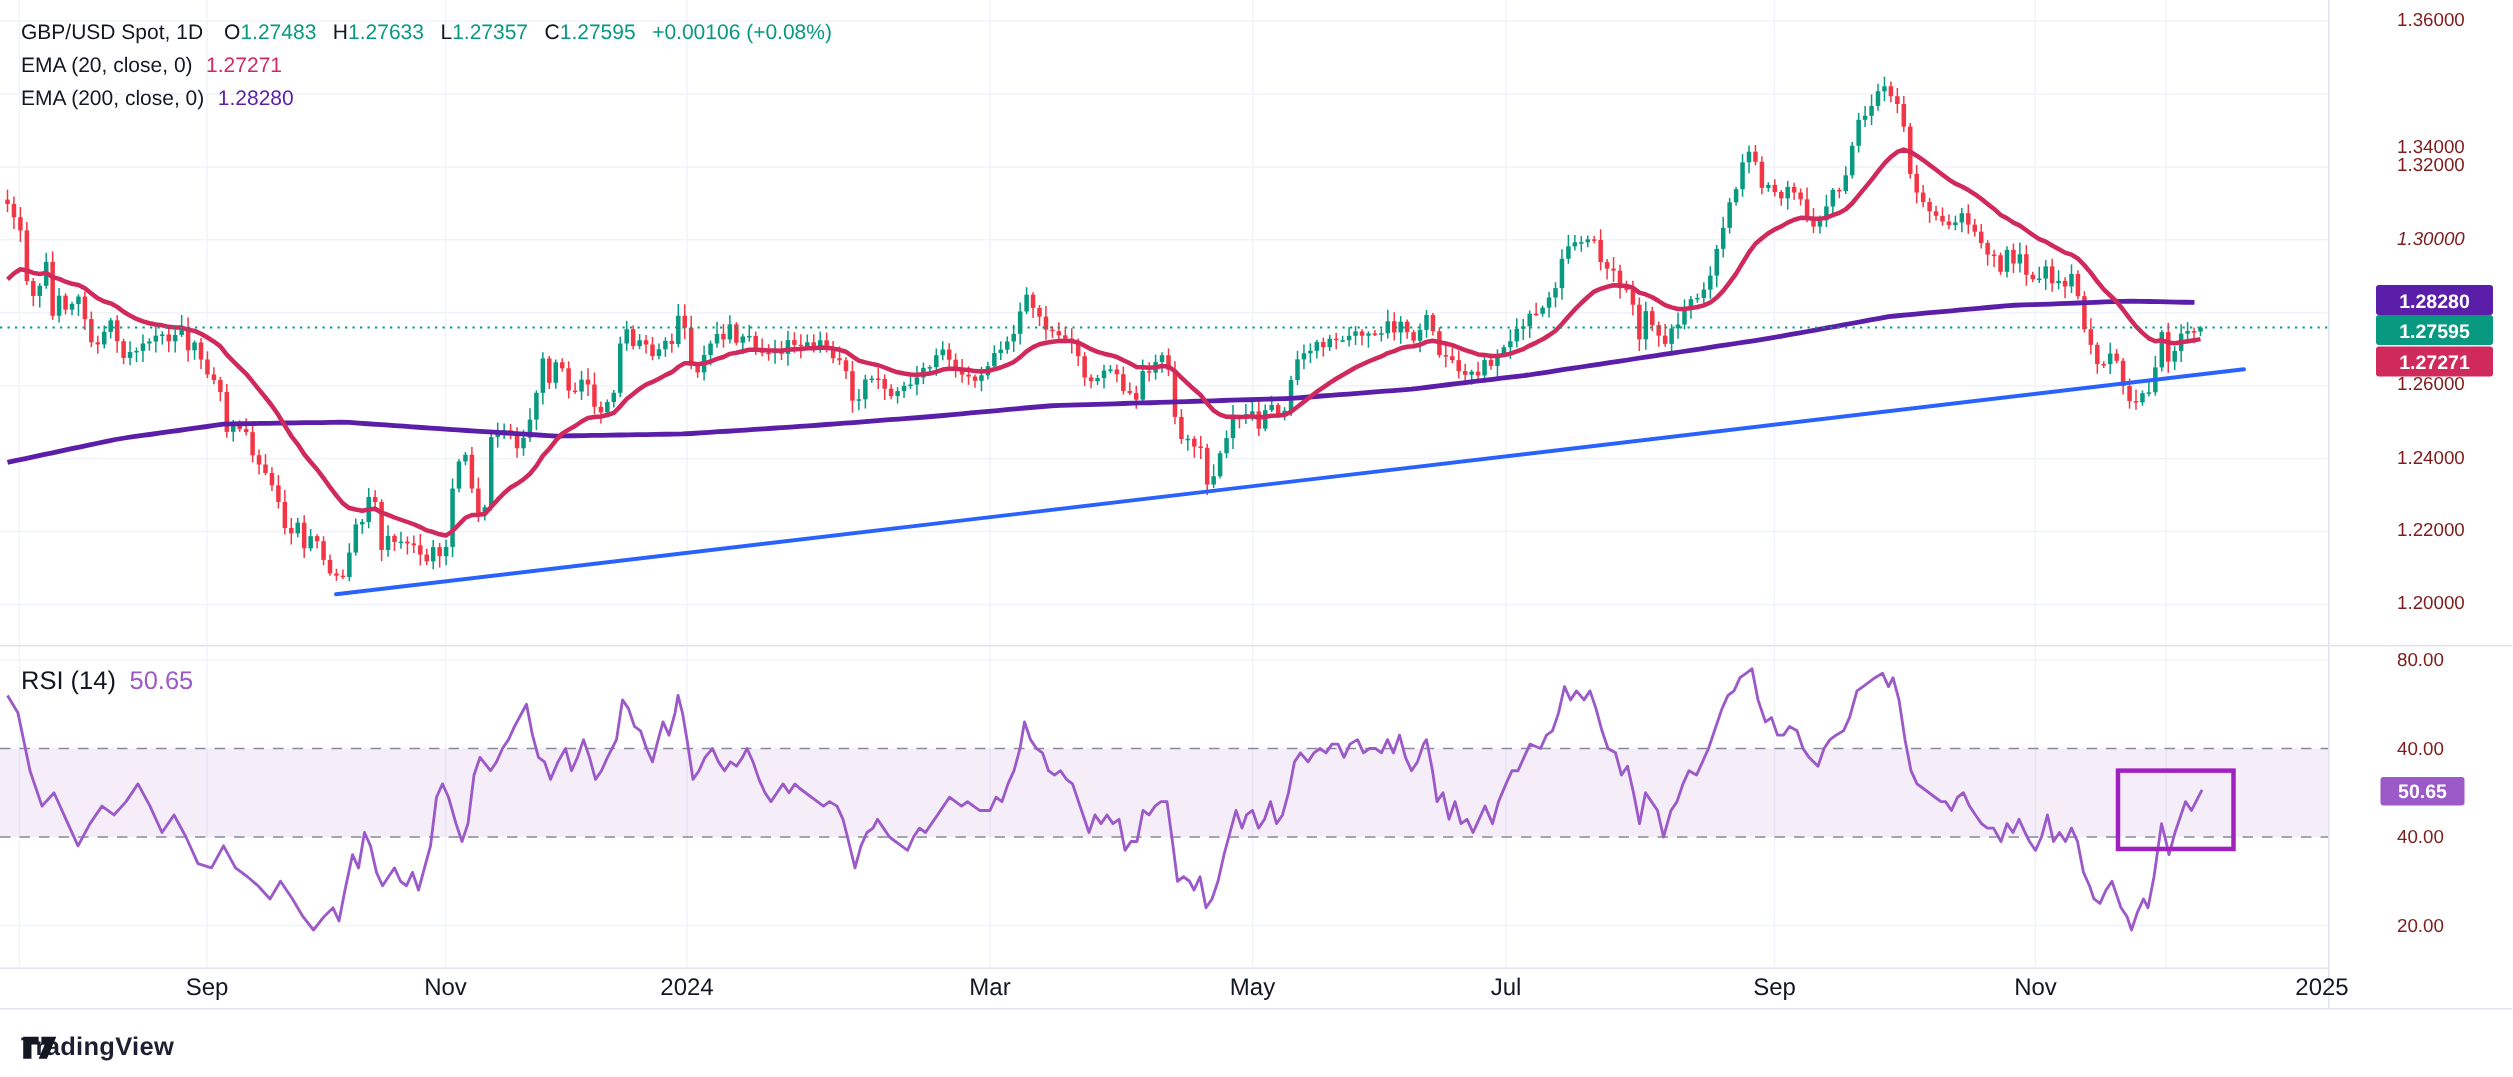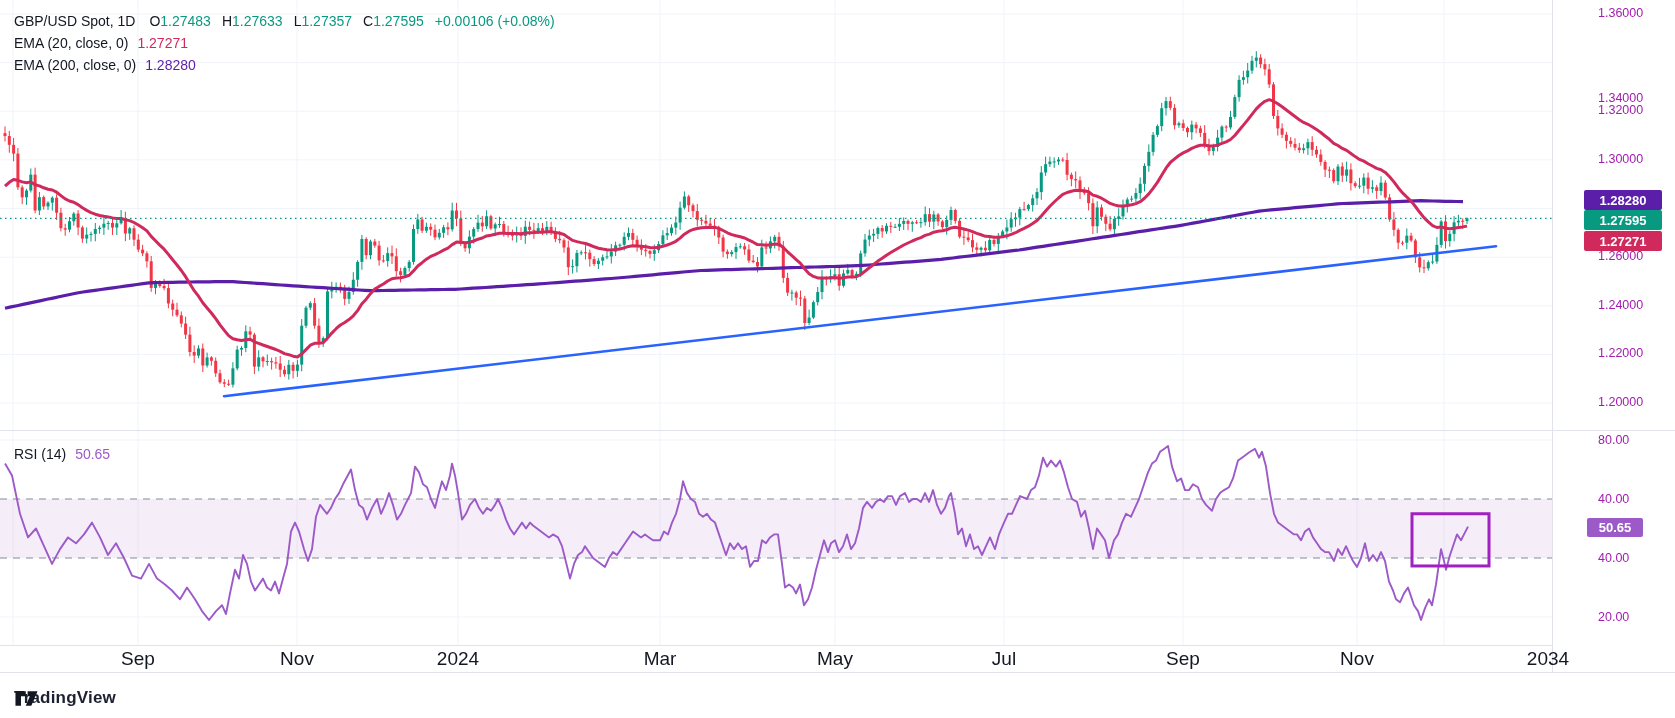--- a/index.html
+++ b/index.html
@@ -7,39 +7,39 @@
        font-family:"Liberation Sans","DejaVu Sans",sans-serif;-webkit-font-smoothing:antialiased;}
   svg{position:absolute;left:0;display:block;}
   #price-pane{top:0;}
   #rsi-pane{top:431px;}
   .sep{position:absolute;background:#e0e3eb;}
   #sep-pane{left:0;top:430px;width:1675px;height:1px;}
   #sep-time{left:0;top:645px;width:1552px;height:1px;}
   #sep-bottom{left:0;top:672px;width:1675px;height:1px;}
   #axis-left-border{left:1552px;top:0;width:1px;height:672px;}
   #right-axis{position:absolute;left:1552px;top:0;width:123px;height:672px;}
-  .tick{position:absolute;left:46px;font-size:12.5px;color:#a21caf;white-space:nowrap;}
+  .tick{position:absolute;left:46px;font-size:12.5px;color:#7f1d1d;white-space:nowrap;}
   .badge{position:absolute;left:32px;width:78px;height:20px;border-radius:2px;color:#fff;
          font-size:13px;font-weight:700;display:flex;align-items:center;justify-content:center;}
   .badge.rsi{left:35px;width:56px;height:19px;}
   #time-axis{position:absolute;left:0;top:645px;width:1552px;height:27px;}
   .tlabel{position:absolute;top:0;height:27px;display:flex;align-items:center;transform:translateX(-50%);
-          font-size:19px;color:#131722;white-space:nowrap;}
+          font-size:16px;color:#131722;white-space:nowrap;}
   .tlabel.bold{font-weight:400;}
   #legend{position:absolute;left:14px;top:10px;}
   .lrow{display:flex;align-items:center;height:22px;font-size:14px;color:#131722;white-space:nowrap;}
   .lrow .gap{width:14px;}
   .ohlc-item{margin-right:11px;}
   .k{color:#131722;}
   .teal{color:#089981;}
   .ema20v{color:#d0295c;}
   .ema200v{color:#5b1ea9;}
   .rsiv{color:#9c5ac9;}
   .vgap{width:9px;display:inline-block;}
-  #rsi-legend{position:absolute;left:14px;top:443px;font-size:14px;}
+  #rsi-legend{position:absolute;left:14px;top:443px;font-size:17px;}
   #footer{position:absolute;left:14px;top:685px;height:26px;display:flex;align-items:center;gap:8px;}
   #footer .brand{font-size:17px;font-weight:600;color:#1c2030;letter-spacing:.2px;}
 </style>
 </head>
 <body>
 
 <div id="app">
 
   <svg id="price-pane" width="1552" height="431">
       <line x1="13" y1="0" x2="13" y2="431" stroke="#f0f3fa" stroke-width="1"></line>
@@ -775,27 +775,27 @@
 
   <div id="time-axis">
       <div class="tlabel" style="left: 138px;">Sep</div>
       <div class="tlabel" style="left: 297px;">Nov</div>
       <div class="tlabel bold" style="left: 458px;">2024</div>
       <div class="tlabel" style="left: 660px;">Mar</div>
       <div class="tlabel" style="left: 835px;">May</div>
       <div class="tlabel" style="left: 1004px;">Jul</div>
       <div class="tlabel" style="left: 1183px;">Sep</div>
       <div class="tlabel" style="left: 1357px;">Nov</div>
-      <div class="tlabel bold" style="left: 1548px;">2034</div>
+      <div class="tlabel bold" style="left: 1548px;">2025</div>
     </div>
   <div id="right-axis">
       <div class="tick" style="top: 6px;">1.36000</div>
       <div class="tick" style="top: 54.625px; margin-top: 36px;">1.34000</div>
       <div class="tick" style="top: 103.25px;">1.32000</div>
-      <div class="tick" style="top: 151.875px;">1.30000</div>
+      <div class="tick" style="top: 151.875px; font-style: italic;">1.30000</div>
       <div class="tick" style="top: 249.125px;">1.26000</div>
       <div class="tick" style="top: 297.75px;">1.24000</div>
       <div class="tick" style="top: 346.375px; text-align: right;">1.22000</div>
       <div class="tick" style="top: 395px;">1.20000</div>
       <div class="tick" style="top: 433px;">80.00</div>
       <div class="tick" style="top: 492px;">40.00</div>
       <div class="tick" style="top: 551px;">40.00</div>
       <div class="tick" style="top: 610px;">20.00</div>
       <div class="badge" style="top: 190px; background: rgb(91, 30, 169);">1.28280</div>
       <div class="badge" style="top: 210px; background: rgb(8, 153, 129);">1.27595</div>

